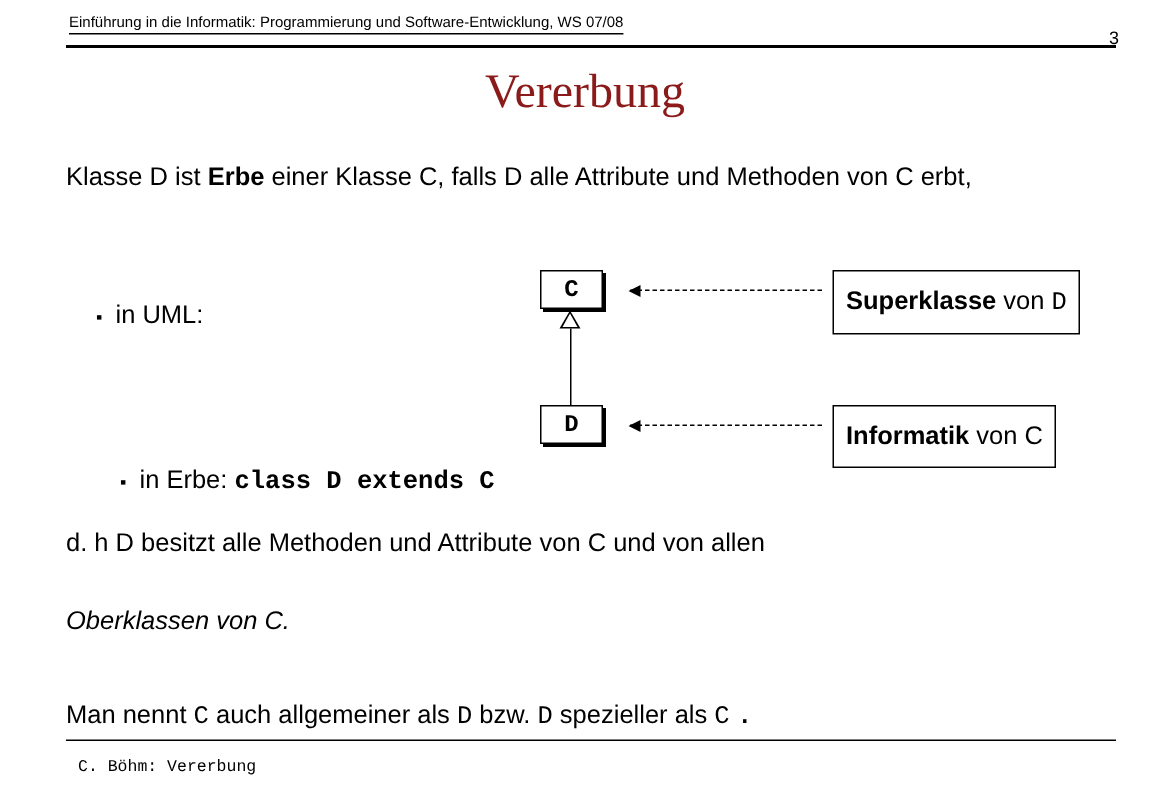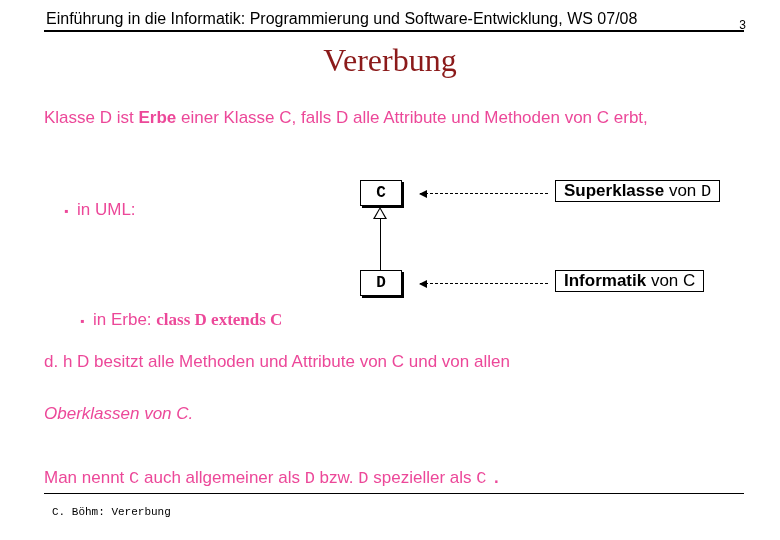--- a/index.html
+++ b/index.html
@@ -6,24 +6,25 @@
     margin: 0;
     padding: 0;
     width: 780px;
     height: 540px;
     font-family: Arial, Helvetica, sans-serif;
     background: white;
     position: relative;
     overflow: hidden;
   }
   .header-line {
-    font-size: 16px;
+    font-size: 10px;
     position: absolute;
     top: 10px;
     left: 46px;
+    text-decoration: underline;
     text-underline-offset: 4px;
   }
   .header-rule {
     position: absolute;
     top: 30px;
     left: 44px;
     width: 700px;
     border-top: 2px solid #000;
   }
   .page-num {
@@ -38,24 +39,24 @@
     left: 0;
     width: 780px;
     text-align: center;
     font-family: "Times New Roman", serif;
     font-size: 32px;
     color: #8b1a1a;
   }
   .body-text {
     position: absolute;
     font-size: 17px;
-    color: #ec4899;
+    color: #000000;
   }
   .bold { font-weight: bold; }
-  .mono { font-family: Liberation Serif, serif; font-weight: bold; }
+  .mono { font-family: Liberation Mono, monospace; font-weight: bold; }
   .bullet::before {
     content: "▪";
     font-size: 12px;
     margin-right: 4px;
     vertical-align: middle;
   }
   .class-box {
     position: absolute;
     border: 1.5px solid #000;
     box-shadow: 2px 2px 0 #000;
@@ -65,21 +66,21 @@
     font-size: 16px;
     line-height: 24px;
     width: 40px;
     height: 24px;
     background: white;
   }
   .label-box {
     position: absolute;
     border: 1.5px solid #000;
     font-size: 17px;
-    padding: 0 8px;
+    padding: 10px 8px;
   }
   .dashed-arrow {
     position: absolute;
     border-top: 1.5px dashed #000;
     height: 0;
   }
   .dashed-arrow::before {
     content: "";
     position: absolute;
     left: -1px;

